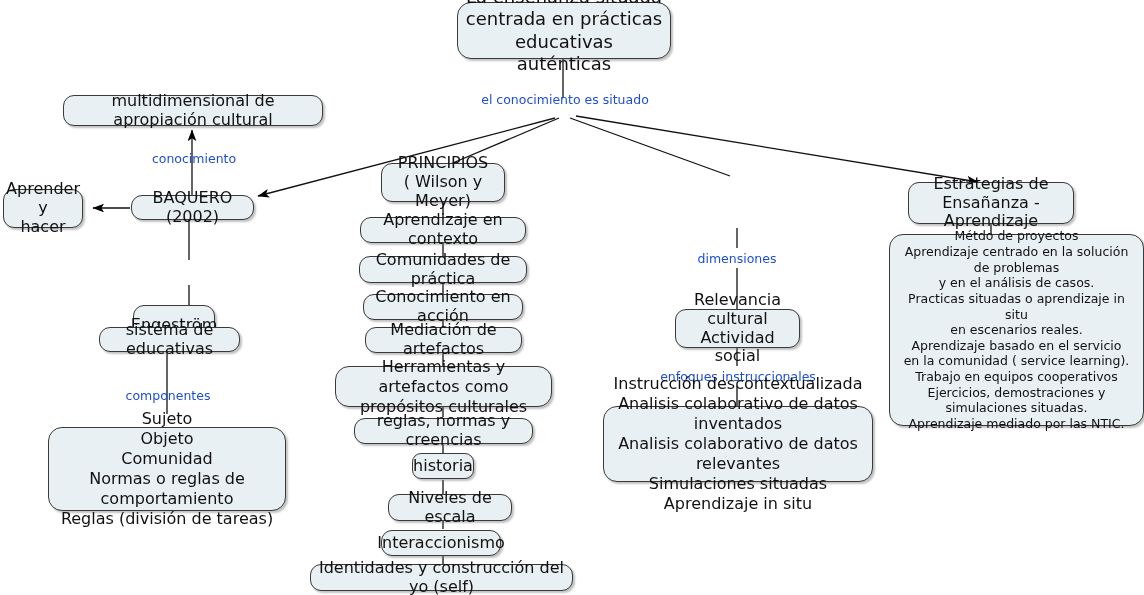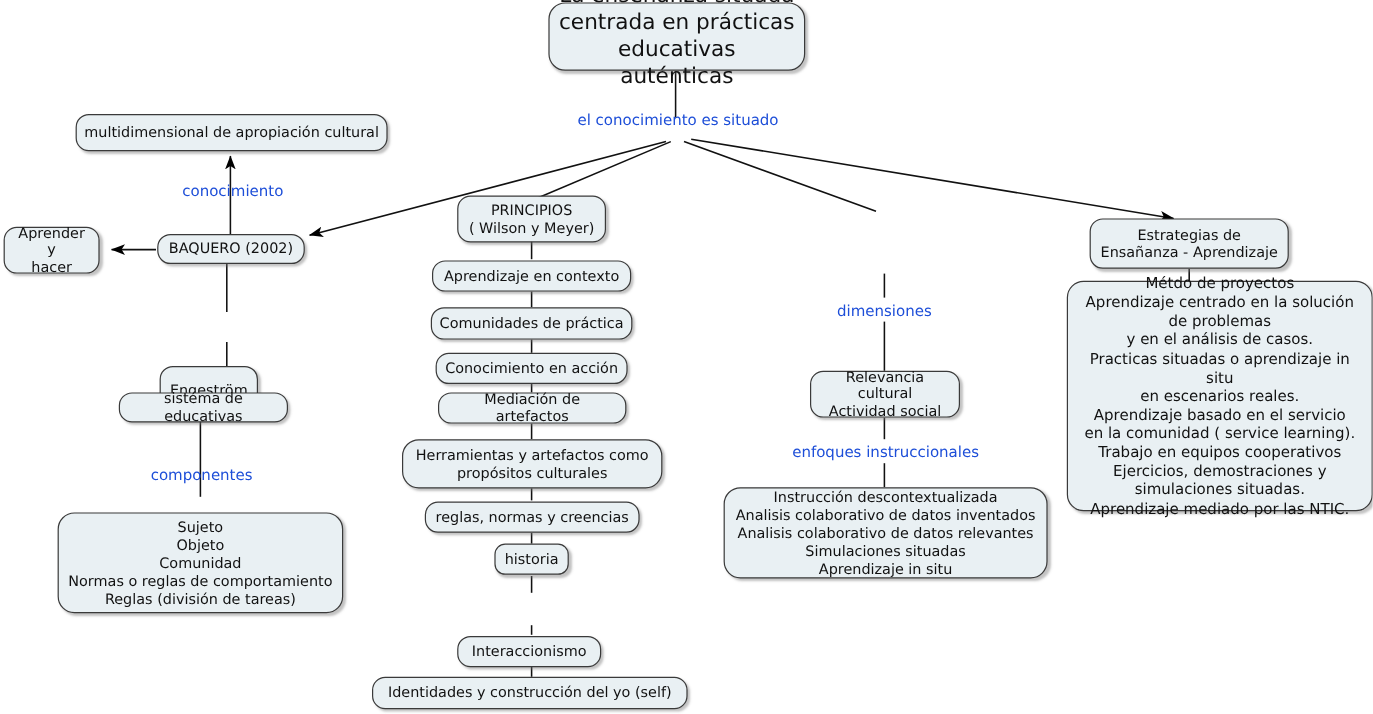--- a/index.html
+++ b/index.html
@@ -28,21 +28,21 @@
     box-sizing: border-box;
     background: #e9f0f3;
     border: 1.4px solid #3a3a3a;
     border-radius: 11px;
     color: #111111;
     display: flex;
     align-items: center;
     justify-content: center;
     text-align: center;
     line-height: 1.18;
-    font-size: 12px;
+    font-size: 16px;
     box-shadow: 2px 2px 2px rgba(120,120,120,0.45);
     white-space: pre-line;
     padding: 2px 6px;
   }
   .node.big {
     border-radius: 14px;
     line-height: 1.25;
   }
   .node.small-radius {
     border-radius: 9px;
@@ -142,20 +142,21 @@
 
   <div class="node" style="left:365px; top:327px; width:157px; height:26px;">Mediación de artefactos</div>
 
   <div class="node big" style="left:335px; top:366px; width:217px; height:41px;">Herramientas y artefactos como
 propósitos culturales</div>
 
   <div class="node" style="left:354px; top:418px; width:179px; height:26px;">reglas, normas y creencias</div>
 
   <div class="node small-radius" style="left:412px; top:453px; width:62px; height:26px;">historia</div>
 
+  <div class="node" style="left:388px; top:494px; width:124px; height:27px;">Niveles de escala</div>
 
   <div class="node" style="left:381px; top:530px; width:120px; height:26px;">Interaccionismo</div>
 
   <div class="node" style="left:310px; top:564px; width:263px; height:27px;">Identidades y construcción del yo (self)</div>
 
 
   <div class="edge-label" style="left:692px; top:251px; width:90px;">dimensiones</div>
 
   <div class="node" style="left:675px; top:309px; width:125px; height:39px;">Relevancia cultural
 Actividad social</div>

